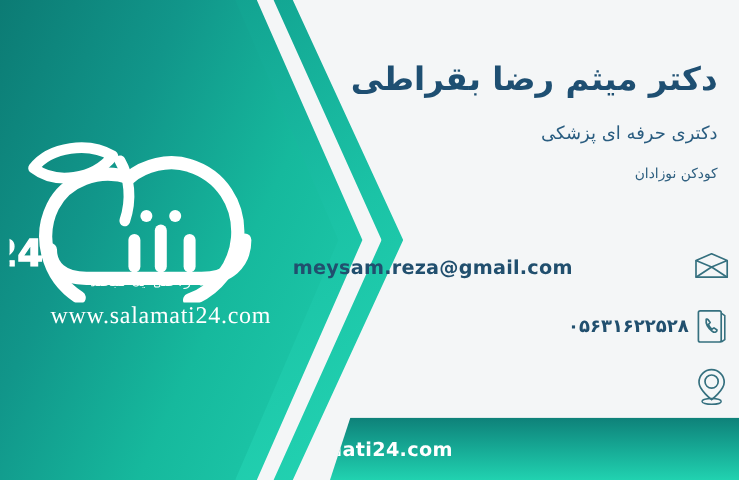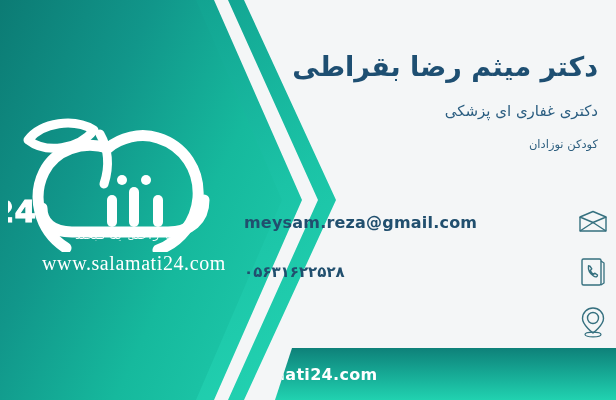--- a/index.html
+++ b/index.html
@@ -135,20 +135,21 @@
   .ctext.email {
     direction: ltr;
     font-size: 16px;
     font-weight: bold;
     letter-spacing: 0.2px;
   }
   .ctext.phone {
     direction: ltr;
     font-size: 15px;
     font-weight: bold;
+    text-align: right;
   }
   .ctext.addr {
     direction: rtl;
     font-size: 10.5px;
     line-height: 1.4;
     text-align: left;
   }
 
   
   .bottom-bar {
@@ -205,21 +206,21 @@
       <circle cx="114" cy="76" r="5" fill="#ffffff"></circle>
 
       <text x="28" y="118" font-family="DejaVu Sans, Liberation Sans, sans-serif" font-size="31" font-weight="bold" fill="#ffffff" stroke="#ffffff" stroke-width="1">24</text>
     </svg>
     <div class="logo-tagline">به راحتی یک لبخند</div>
     <div class="logo-url">www.salamati24.com</div>
   </div>
 
   <div class="content">
     <div class="doctor-name">دکتر میثم رضا بقراطی</div>
-    <div class="doctor-degree">دکتری غفاری ای پزشکی</div>
+    <div class="doctor-degree">دکتری حرفه ای پزشکی</div>
     <div class="doctor-field">کودکن نوزادان</div>
   </div>
 
   <div class="contacts">
 
     <div class="crow">
       <span class="cicon">
         <svg width="30" height="24" viewBox="0 0 30 24" fill="none" aria-hidden="true">
           <path d="M2 7 L15 1.5 L28 7 L15 12.5 Z" stroke="#35707f" stroke-width="1.4" stroke-linejoin="round" fill="none"></path>
           <path d="M2 7 L2 21 L28 21 L28 7" stroke="#35707f" stroke-width="1.4" stroke-linejoin="round" fill="none"></path>

